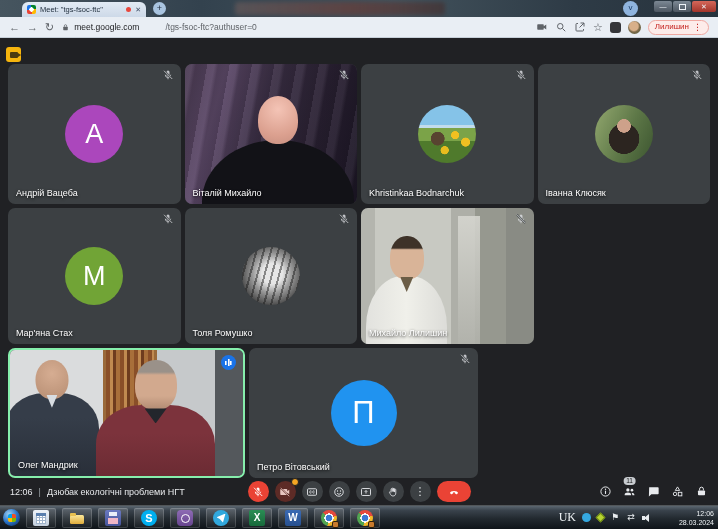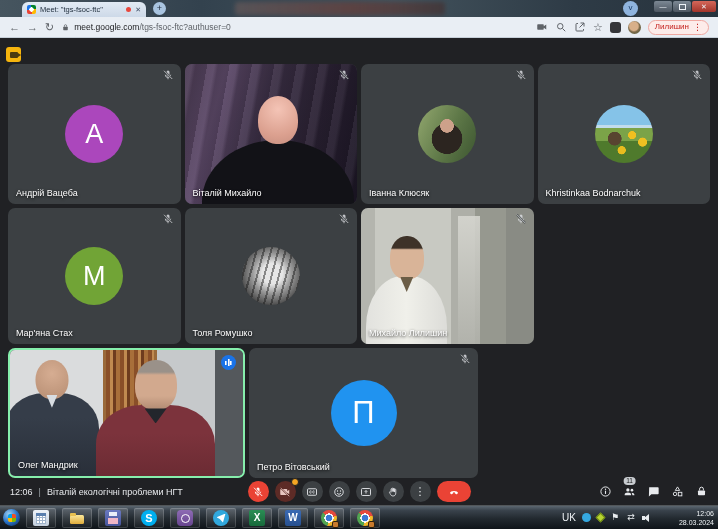--- a/index.html
+++ b/index.html
@@ -31,21 +31,21 @@
   .win-btn.close{background:linear-gradient(#d4675a,#a3352b);width:24px;}
   .max-glyph{display:block;width:5px;height:4px;border:1px solid #eef3f8;}
 
   
   .toolbar{position:absolute;top:17px;left:0;right:0;height:21px;background:#e9eef4;
     border-bottom:1px solid #c6cfd8;display:flex;align-items:center;gap:7px;padding:0 9px;box-sizing:border-box;}
   .nav-glyph{color:#5f6368;font-size:11px;line-height:1;}
   .url-area{display:flex;align-items:center;gap:4px;min-width:0;}
   .url-area svg{width:9px;height:9px;flex:0 0 auto;}
   .url-text{font-size:8.5px;color:#202124;white-space:nowrap;}
-  .url-path{color:#5f6368;}
+  .url-path{color:#5f6368;margin-left:26px;}
   .tb-right{margin-left:auto;display:flex;align-items:center;gap:7px;}
   .tb-right svg{width:12px;height:12px;display:block;}
   .star-glyph{color:#5f6368;font-size:11px;line-height:1;}
   .ext-square{width:11px;height:11px;border-radius:3px;background:#35363a;}
   .profile-avatar{width:13px;height:13px;border-radius:50%;
     background:radial-gradient(circle at 45% 40%,#d8b08a 0 40%,#7b6a4a 55%,#4e5c3a);}
   .update-pill{display:flex;align-items:center;gap:4px;border:1px solid #f0a9a2;background:#fdecea;
     color:#c5221f;font-size:8px;line-height:1;padding:2px 6px;border-radius:9px;}
   .update-dots{color:#c5221f;font-size:9px;line-height:1;}
 
@@ -202,21 +202,21 @@
   .ic.telegram::before{content:"";width:9px;height:9px;background:#fff;
     clip-path:polygon(0 42%,100% 0,72% 100%,36% 62%);}
   .ic.excel{background:linear-gradient(#2a8d54,#176a3b);}
   .ic.word{background:linear-gradient(#3a6ab4,#27508f);}
   .ic.chrome{border-radius:50%;background:
     radial-gradient(circle at 50% 50%,#3b78d4 0 3px,#f5f5f5 3px 4.6px,transparent 4.6px),
     conic-gradient(from -45deg,#e5493d 0 33%,#f3b928 0 66%,#52a552 0);}
   .ic.chrome::after{content:"";position:absolute;right:-2px;bottom:-2px;width:7px;height:7px;
     border-radius:2px;background:#c97b2e;border:1px solid #2e2312;box-sizing:border-box;}
   .tray{position:absolute;right:66px;top:0;height:100%;display:flex;align-items:center;gap:6px;}
-  .tray-lang{color:#eef2f5;font-size:10px;}
+  .tray-lang{color:#eef2f5;font-size:12px;font-family:Liberation Serif, serif;}
   .tray-ic{width:10px;height:10px;display:flex;align-items:center;justify-content:center;
     color:#e8ecef;font-size:9px;line-height:1;}
   .tray-blue{width:9px;height:9px;border-radius:50%;background:#35a8e0;}
   .tray-diamond{width:7px;height:7px;background:#b8d432;transform:rotate(45deg);border:1px solid #6d8a12;box-sizing:border-box;}
   .spk{position:relative;width:10px;height:10px;}
   .spk::before{content:"";position:absolute;left:0;top:3px;width:3px;height:4px;background:#e8ecef;}
   .spk::after{content:"";position:absolute;left:2px;top:1px;width:0;height:0;
     border-top:4px solid transparent;border-bottom:4px solid transparent;border-right:5px solid #e8ecef;}
   .clock{position:absolute;right:4px;top:3px;text-align:right;color:#eef2f5;font-size:7px;line-height:9px;}
 </style>
@@ -311,39 +311,39 @@
                 <path d="M6.5 11.5a5.5 5.5 0 0 0 11 0M12 17v3.5" fill="none" stroke="#dadce0" stroke-width="1.8"></path>
                 <line x1="4" y1="3.5" x2="20.5" y2="20" stroke="#3c4043" stroke-width="3.6"></line>
                 <line x1="4" y1="3.5" x2="20.5" y2="20" stroke="#dadce0" stroke-width="1.8"></line>
               </svg>
     </span>
 
   </div>
 
   <div class="tile">
     <div class="avatar-slot">
+              <div class="photo-avatar sunflower-field"></div>
+            </div>
+    <span class="tile-name">Khristinkaa Bodnarchuk</span>
+    <span class="mic-off-badge">
+      <svg viewBox="0 0 24 24">
+                <path d="M12 15a3 3 0 0 0 3-3V6a3 3 0 0 0-6 0v6a3 3 0 0 0 3 3z" fill="#dadce0"></path>
+                <path d="M6.5 11.5a5.5 5.5 0 0 0 11 0M12 17v3.5" fill="none" stroke="#dadce0" stroke-width="1.8"></path>
+                <line x1="4" y1="3.5" x2="20.5" y2="20" stroke="#3c4043" stroke-width="3.6"></line>
+                <line x1="4" y1="3.5" x2="20.5" y2="20" stroke="#dadce0" stroke-width="1.8"></line>
+              </svg>
+    </span>
+
+  </div>
+
+  <div class="tile">
+    <div class="avatar-slot">
               <div class="photo-avatar woman-outdoor"></div>
             </div>
     <span class="tile-name">Іванна Клюсяк</span>
-    <span class="mic-off-badge">
-      <svg viewBox="0 0 24 24">
-                <path d="M12 15a3 3 0 0 0 3-3V6a3 3 0 0 0-6 0v6a3 3 0 0 0 3 3z" fill="#dadce0"></path>
-                <path d="M6.5 11.5a5.5 5.5 0 0 0 11 0M12 17v3.5" fill="none" stroke="#dadce0" stroke-width="1.8"></path>
-                <line x1="4" y1="3.5" x2="20.5" y2="20" stroke="#3c4043" stroke-width="3.6"></line>
-                <line x1="4" y1="3.5" x2="20.5" y2="20" stroke="#dadce0" stroke-width="1.8"></line>
-              </svg>
-    </span>
-
-  </div>
-
-  <div class="tile">
-    <div class="avatar-slot">
-              <div class="photo-avatar sunflower-field"></div>
-            </div>
-    <span class="tile-name">Khristinkaa Bodnarchuk</span>
     <span class="mic-off-badge">
       <svg viewBox="0 0 24 24">
                 <path d="M12 15a3 3 0 0 0 3-3V6a3 3 0 0 0-6 0v6a3 3 0 0 0 3 3z" fill="#dadce0"></path>
                 <path d="M6.5 11.5a5.5 5.5 0 0 0 11 0M12 17v3.5" fill="none" stroke="#dadce0" stroke-width="1.8"></path>
                 <line x1="4" y1="3.5" x2="20.5" y2="20" stroke="#3c4043" stroke-width="3.6"></line>
                 <line x1="4" y1="3.5" x2="20.5" y2="20" stroke="#dadce0" stroke-width="1.8"></line>
               </svg>
     </span>
 
   </div>
@@ -431,21 +431,21 @@
 
   </div>
 
 </div>
       </div>
 
     <div class="meet-footer">
       <div class="footer-left">
         <span>12:06</span>
         <span class="sep">|</span>
-        <span>Віталій екологічні проблеми НГТ</span>
+        <span>Дзюбак екологічні проблеми НГТ</span>
       </div>
       <div class="footer-center">
         <button class="ctl mic">
           <svg viewBox="0 0 24 24">
               <path d="M12 15a3 3 0 0 0 3-3V6a3 3 0 0 0-6 0v6a3 3 0 0 0 3 3z" fill="#fff"></path>
               <path d="M6.5 11.5a5.5 5.5 0 0 0 11 0M12 17v3.5" fill="none" stroke="#fff" stroke-width="1.8"></path>
               <line x1="4" y1="3.5" x2="20.5" y2="20" stroke="#ea4335" stroke-width="3.6"></line>
               <line x1="4" y1="3.5" x2="20.5" y2="20" stroke="#fff" stroke-width="1.8"></line>
             </svg>
         </button>

